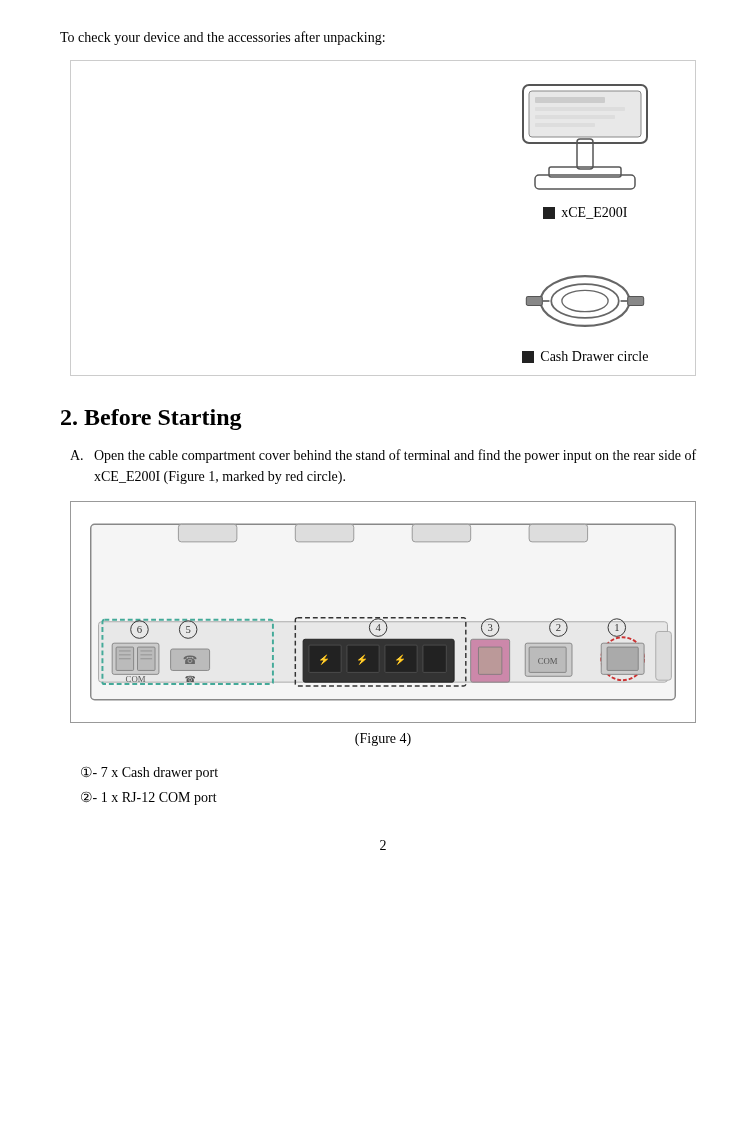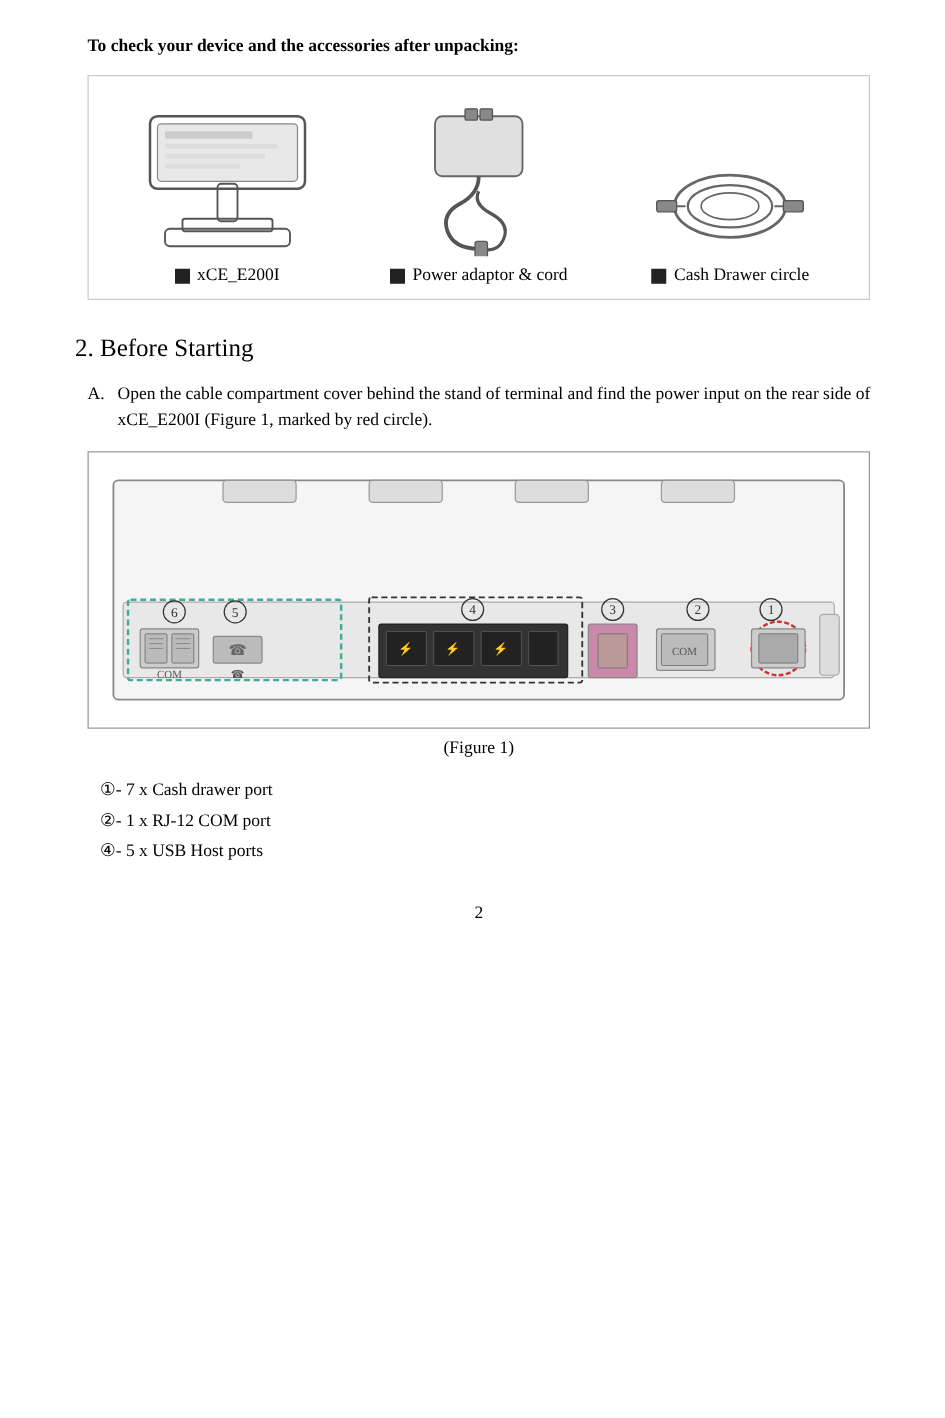--- a/index.html
+++ b/index.html
@@ -13,40 +13,38 @@
       padding: 30px 50px 30px 60px;
     }
 
     h1.section-title {
       font-size: 20px;
       font-weight: bold;
       margin-bottom: 14px;
     }
 
     h2.section-title {
-      font-size: 20px;
-      font-weight: normal;
+      font-size: 24px;
+      font-weight: bold;
       margin-bottom: 14px;
     }
 
     .section {
       margin-bottom: 28px;
     }
 
     .intro-text {
       font-size: 14px;
       margin-bottom: 14px;
-      margin-left: 10px;
-      font-weight: bold;
     }
 
     
     .package-images {
       display: flex;
-      flex-direction: row;
+      flex-direction: column;
       justify-content: space-around;
       align-items: flex-end;
       margin: 0 10px 10px 10px;
       border: 1px solid #ccc;
       padding: 16px 10px 10px 10px;
       min-height: 180px;
     }
 
     .package-item {
       display: flex;
@@ -179,41 +177,20 @@
           <rect x="30" y="38" width="80" height="4" rx="1" fill="#ddd"></rect>
           <rect x="30" y="46" width="60" height="4" rx="1" fill="#ddd"></rect>
         </svg>
       </div>
       <div class="package-label">
         <span class="black-square"></span>
         <span>xCE_E200I</span>
       </div>
     </div>
 
-    <div class="package-item">
-      <div class="package-img-area">
-        <svg class="power-svg" viewBox="0 0 130 120" xmlns="http://www.w3.org/2000/svg">
-
-          <rect x="30" y="8" width="70" height="48" rx="6" fill="#e0e0e0" stroke="#666" stroke-width="1.5"></rect>
-
-          <rect x="54" y="2" width="10" height="9" rx="1" fill="#888" stroke="#555" stroke-width="1"></rect>
-          <rect x="66" y="2" width="10" height="9" rx="1" fill="#888" stroke="#555" stroke-width="1"></rect>
-
-          <path d="M65 56 Q65 70 50 78 Q35 86 40 100 Q45 114 65 114" fill="none" stroke="#555" stroke-width="3"></path>
-
-          <path d="M65 114 Q80 118 85 106 Q90 94 75 86 Q60 78 65 68" fill="none" stroke="#555" stroke-width="2.5"></path>
-
-          <rect x="62" y="108" width="10" height="14" rx="2" fill="#888" stroke="#555" stroke-width="1"></rect>
-        </svg>
-      </div>
-      <div class="package-label">
-        <span class="black-square"></span>
-        <span>Power adaptor &amp; cord</span>
-      </div>
-    </div>
 
     <div class="package-item">
       <div class="package-img-area">
         <svg class="cable-svg" viewBox="0 0 140 90" xmlns="http://www.w3.org/2000/svg">
 
           <ellipse cx="70" cy="45" rx="50" ry="28" fill="none" stroke="#666" stroke-width="2.5"></ellipse>
           <ellipse cx="70" cy="45" rx="38" ry="19" fill="none" stroke="#666" stroke-width="2"></ellipse>
           <ellipse cx="70" cy="45" rx="26" ry="12" fill="none" stroke="#666" stroke-width="1.5"></ellipse>
 
           <rect x="4" y="40" width="18" height="10" rx="2" fill="#888" stroke="#555" stroke-width="1.2"></rect>
@@ -312,23 +289,22 @@
 
       <circle cx="556" cy="148" r="22" fill="none" stroke="#cc3333" stroke-width="2" stroke-dasharray="4,2"></circle>
       <rect x="534" y="132" width="44" height="32" rx="2" fill="#ccc" stroke="#888" stroke-width="1"></rect>
       <rect x="540" y="136" width="32" height="24" rx="1" fill="#aaa" stroke="#777" stroke-width="0.8"></rect>
 
       <rect x="590" y="120" width="16" height="50" rx="3" fill="#ddd" stroke="#aaa" stroke-width="1"></rect>
 
     </svg>
   </div>
 
-  <p class="figure-caption">(Figure 1)</p>
+  <p class="figure-caption">(Figure 4)</p>
 
   <div class="io-list">
     <p>①- 7 x Cash drawer port</p>
     <p>②- 1 x RJ-12 COM port</p>
-    <p>④- 5 x USB Host ports</p>
   </div>
 
 </div>
 
 <div class="page-number">2</div>
 
 </body></html>

